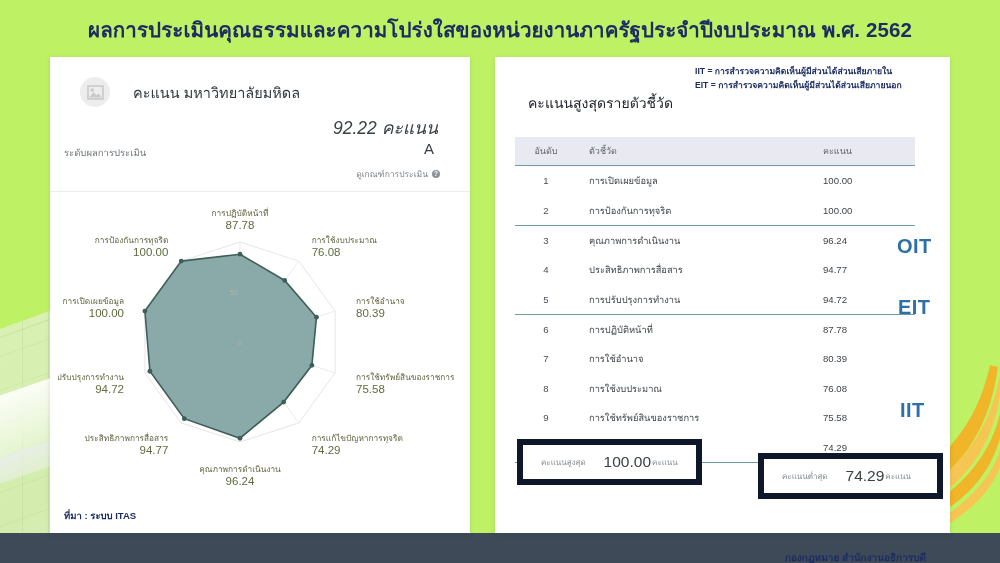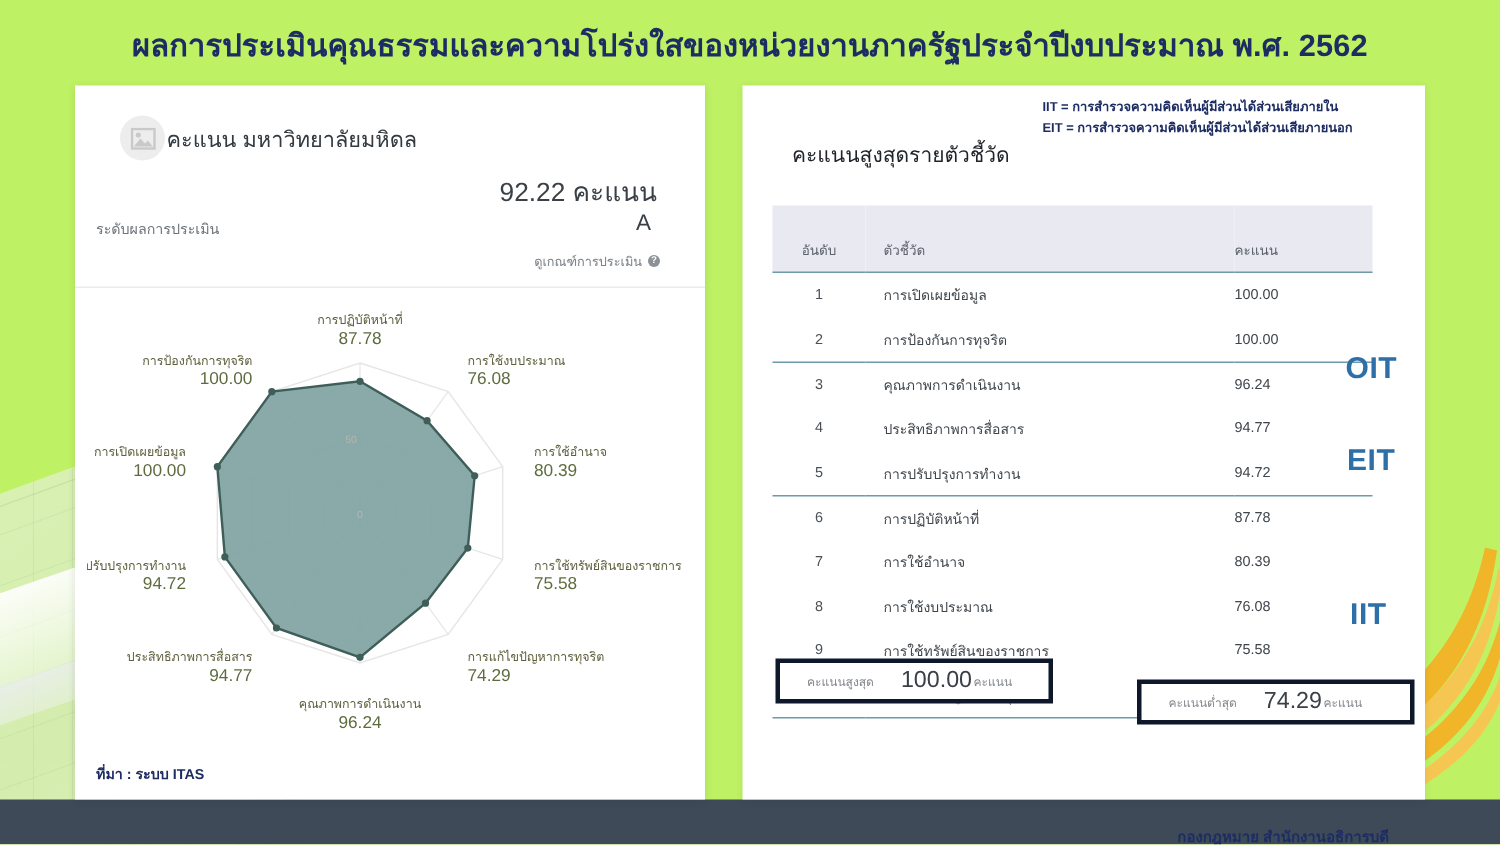--- a/index.html
+++ b/index.html
@@ -78,33 +78,33 @@
     position:absolute;
     background:#ffffff;
     box-shadow:0 1px 5px rgba(40,50,80,.13);
   }
   #left-card  { left:50px;  top:57px; width:420px; height:476px; }
   #right-card { left:495px; top:57px; width:455px; height:476px; }
 
   
   .score-head {
     position:absolute; left:30px; top:20px;
-    display:flex; align-items:center; gap:1px;
+    display:flex; align-items:center; gap:23px;
   }
   .img-ph {
     width:30px; height:30px; border-radius:50%;
     background:#ededed;
     display:flex; align-items:center; justify-content:center;
   }
   .img-ph svg { display:block; }
   .org-name { font-size:14.5px; color:#333a40; white-space:nowrap; }
 
   .big-score {
     position:absolute; right:32px; top:57px;
-    font-size:17.5px; color:#3a4046; white-space:nowrap;
+    font-size:17.5px; color:#3a4046; white-space:nowrap;font-style:italic;
   }
   .grade-label {
     position:absolute; left:14px; top:88px;
     font-size:9.5px; color:#6d7378;
   }
   .grade-value {
     position:absolute; right:36px; top:83px;
     font-size:15px; color:#3a4046;
   }
   .criteria-link {
@@ -146,21 +146,21 @@
   }
 
   table.scoretbl {
     position:absolute; left:20px; top:80px;
     width:400px; border-collapse:collapse;
   }
   table.scoretbl th {
     background:#e9e9f2;
     font-weight:normal;
     font-size:9px; color:#5d636b;
-    padding:23px 0 7px 0;
+    padding:7px 0 7px 0;
     text-align:left;
   }
   table.scoretbl th.c-rank  { width:62px; text-align:center; }
   table.scoretbl th.c-name  { padding-left:12px; }
   table.scoretbl th.c-score { width:92px; text-align:left; }
   table.scoretbl td {
     font-size:9.3px; color:#3f454b;
     padding:7.2px 0;
     border:0;
     background:#fff;
@@ -177,23 +177,23 @@
     position:absolute;
     font-size:20px; font-weight:bold; color:#2e6fa8;
     letter-spacing:.4px;
   }
   #tag-oit { left:402px; top:178px; }
   #tag-eit { left:403px; top:239px; }
   #tag-iit { left:405px; top:342px; }
 
   .minmax {
     position:absolute;
-    height:30px;
+    height:46px;
     background:#fff;
-    border:3px solid #0f172a;
+    border:6px solid #0f172a;
     display:flex; align-items:center;
   }
   #mm-high { left:22px;  top:382px; width:185px; }
   #mm-low  { left:222px; top:396px; width:185px;margin-left:41px; }
   .mm-label { font-size:8px; color:#81868c; margin-left:18px; }
   .mm-value { font-size:15.5px; color:#3a4046; margin-left:18px; }
   .mm-unit  { font-size:8px; color:#81868c; margin-left:1px; align-self:center; }
 
   .org-footer {
     position:absolute; right:24px; bottom:-32px;

